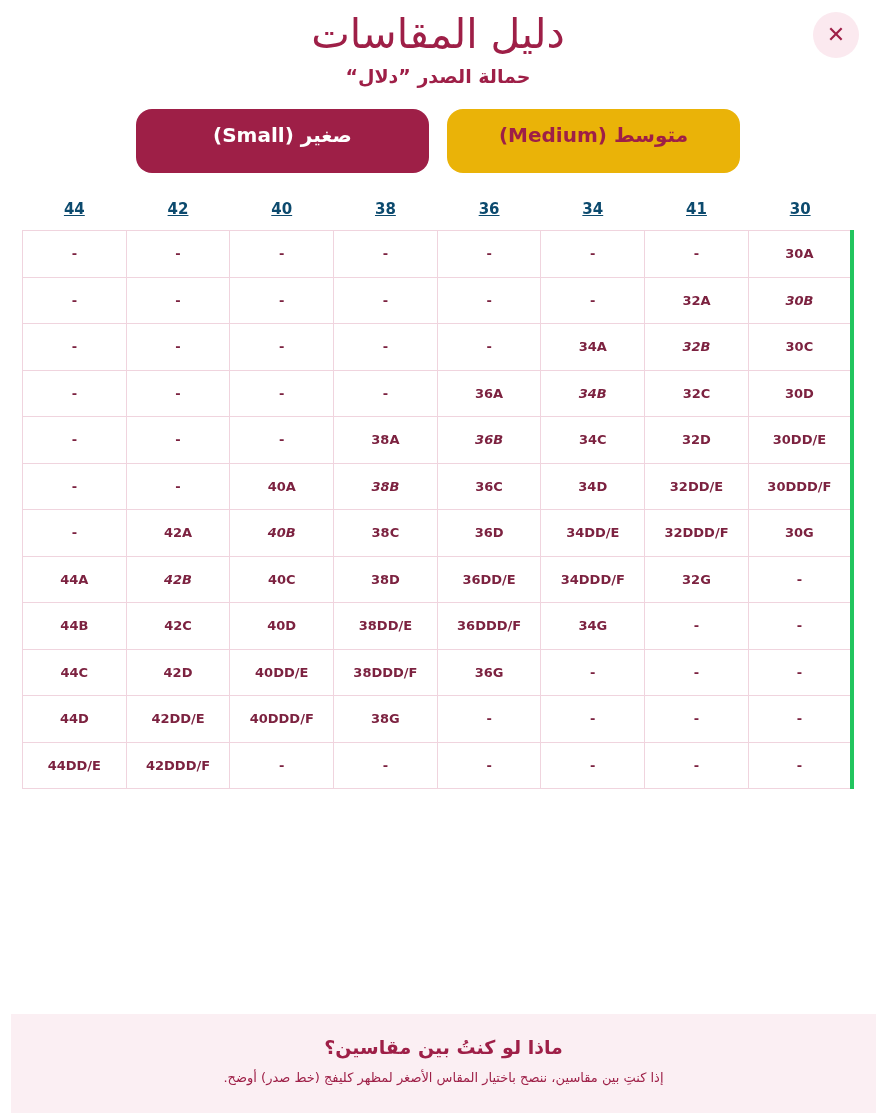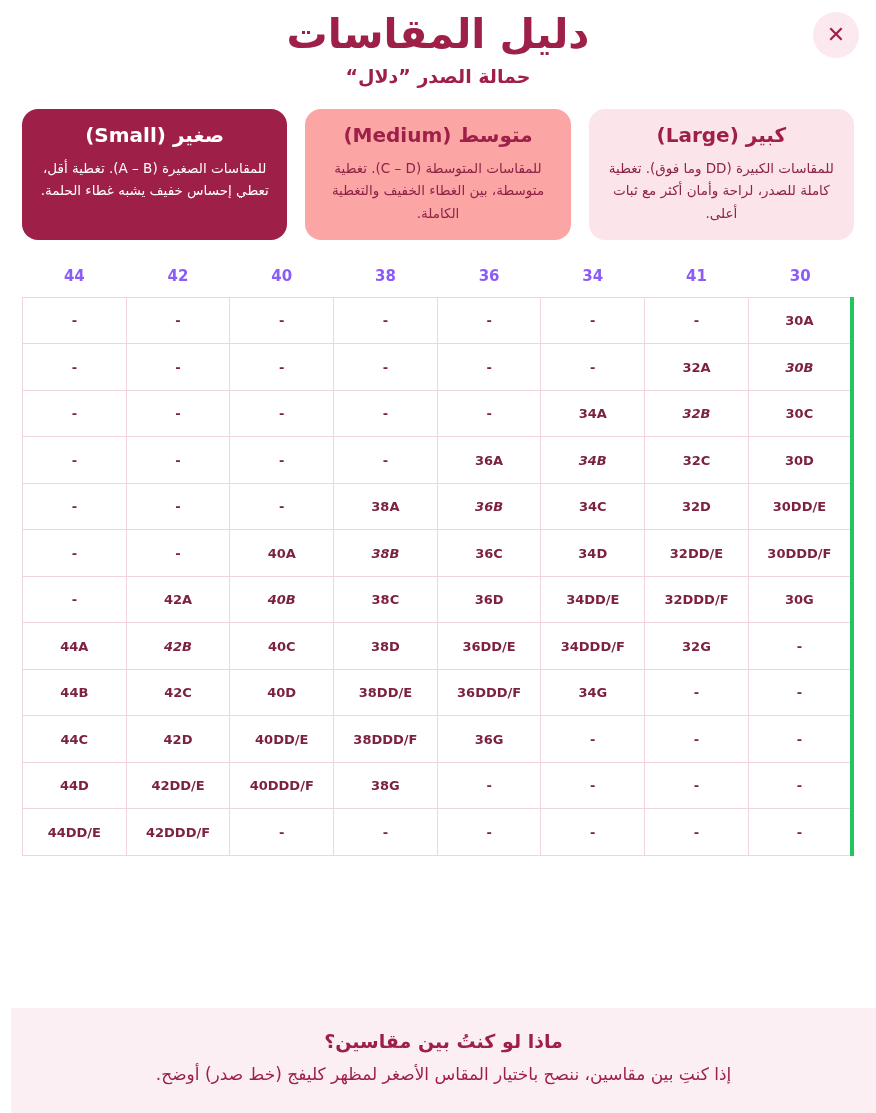--- a/index.html
+++ b/index.html
@@ -17,21 +17,21 @@
   }
 
   
   .header {
     position: relative;
     padding-top: 10px;
     text-align: center;
   }
   .main-title {
     font-size: 41px;
-    font-weight: bold;
+    font-weight: normal;
     color: #9e1f47;
     letter-spacing: 0px;
     line-height: 1.2;
     margin: 0;
   }
   .subtitle {
     margin-top: 6px;
     font-size: 19px;
     font-weight: bold;
     color: #9e1f47;
@@ -75,21 +75,21 @@
   .card-desc {
     font-size: 13.5px;
     line-height: 1.65;
   }
   .card.small {
     background: #9e1f47;
     color: #ffffff;
   }
   .card.small .card-title { color: #ffffff; }
   .card.medium {
-    background: #fca5a5;
+    background: #eab308;
     color: #8e2346;
   }
   .card.medium .card-title { color: #9e1f47; }
   .card.large {
     background: #fbe4ea;
     color: #8e2346;
   }
   .card.large .card-title { color: #9e1f47; }
 
   
@@ -97,25 +97,26 @@
     margin: 26px 22px 0 22px;
   }
   table.size-table {
     width: 832px;
     border-collapse: collapse;
     table-layout: fixed;
   }
   table.size-table th {
     font-size: 15px;
     font-weight: bold;
-    color: #8b5cf6;
+    color: #0c4a6e;
     padding-bottom: 12px;
     text-align: center;
     border: none;
     background: transparent;
+    text-decoration: underline;
   }
   table.size-table td {
     height: 46.5px;
     text-align: center;
     vertical-align: middle;
     font-size: 13px;
     font-weight: bold;
     border: 1px solid #f0d4de;
     color: #7c2240;
     background: #ffffff;
@@ -138,48 +139,42 @@
     padding: 22px 26px 26px;
     text-align: center;
   }
   .footer-title {
     font-size: 19px;
     font-weight: bold;
     color: #9e1f47;
     margin-bottom: 10px;
   }
   .footer-text {
-    font-size: 17px;
+    font-size: 13px;
     color: #9e1f47;
     line-height: 1.5;
   }
 </style>
 </head>
 <body>
 
 <div class="page">
 
   <div class="header">
     <button class="close-btn">✕</button>
     <h1 class="main-title">دليل المقاسات</h1>
     <div class="subtitle">حمالة الصدر ”دلال“</div>
   </div>
 
   <div class="cards">
     <div class="card small">
       <div class="card-title">صغير (Small)</div>
-      <div class="card-desc">للمقاسات الصغيرة (A – B). تغطية أقل، تعطي إحساس خفيف يشبه غطاء الحلمة.</div>
     </div>
     <div class="card medium">
       <div class="card-title">متوسط (Medium)</div>
-      <div class="card-desc">للمقاسات المتوسطة (C – D). تغطية متوسطة، بين الغطاء الخفيف والتغطية الكاملة.</div>
-    </div>
-    <div class="card large">
-      <div class="card-title">كبير (Large)</div>
-      <div class="card-desc">للمقاسات الكبيرة (DD وما فوق). تغطية كاملة للصدر، لراحة وأمان أكثر مع ثبات أعلى.</div>
     </div>
   </div>
 
   <div class="table-wrap">
     <table class="size-table">
       <thead>
         <tr id="thead-row">
             <th>30</th>
             <th>41</th>
             <th>34</th>

